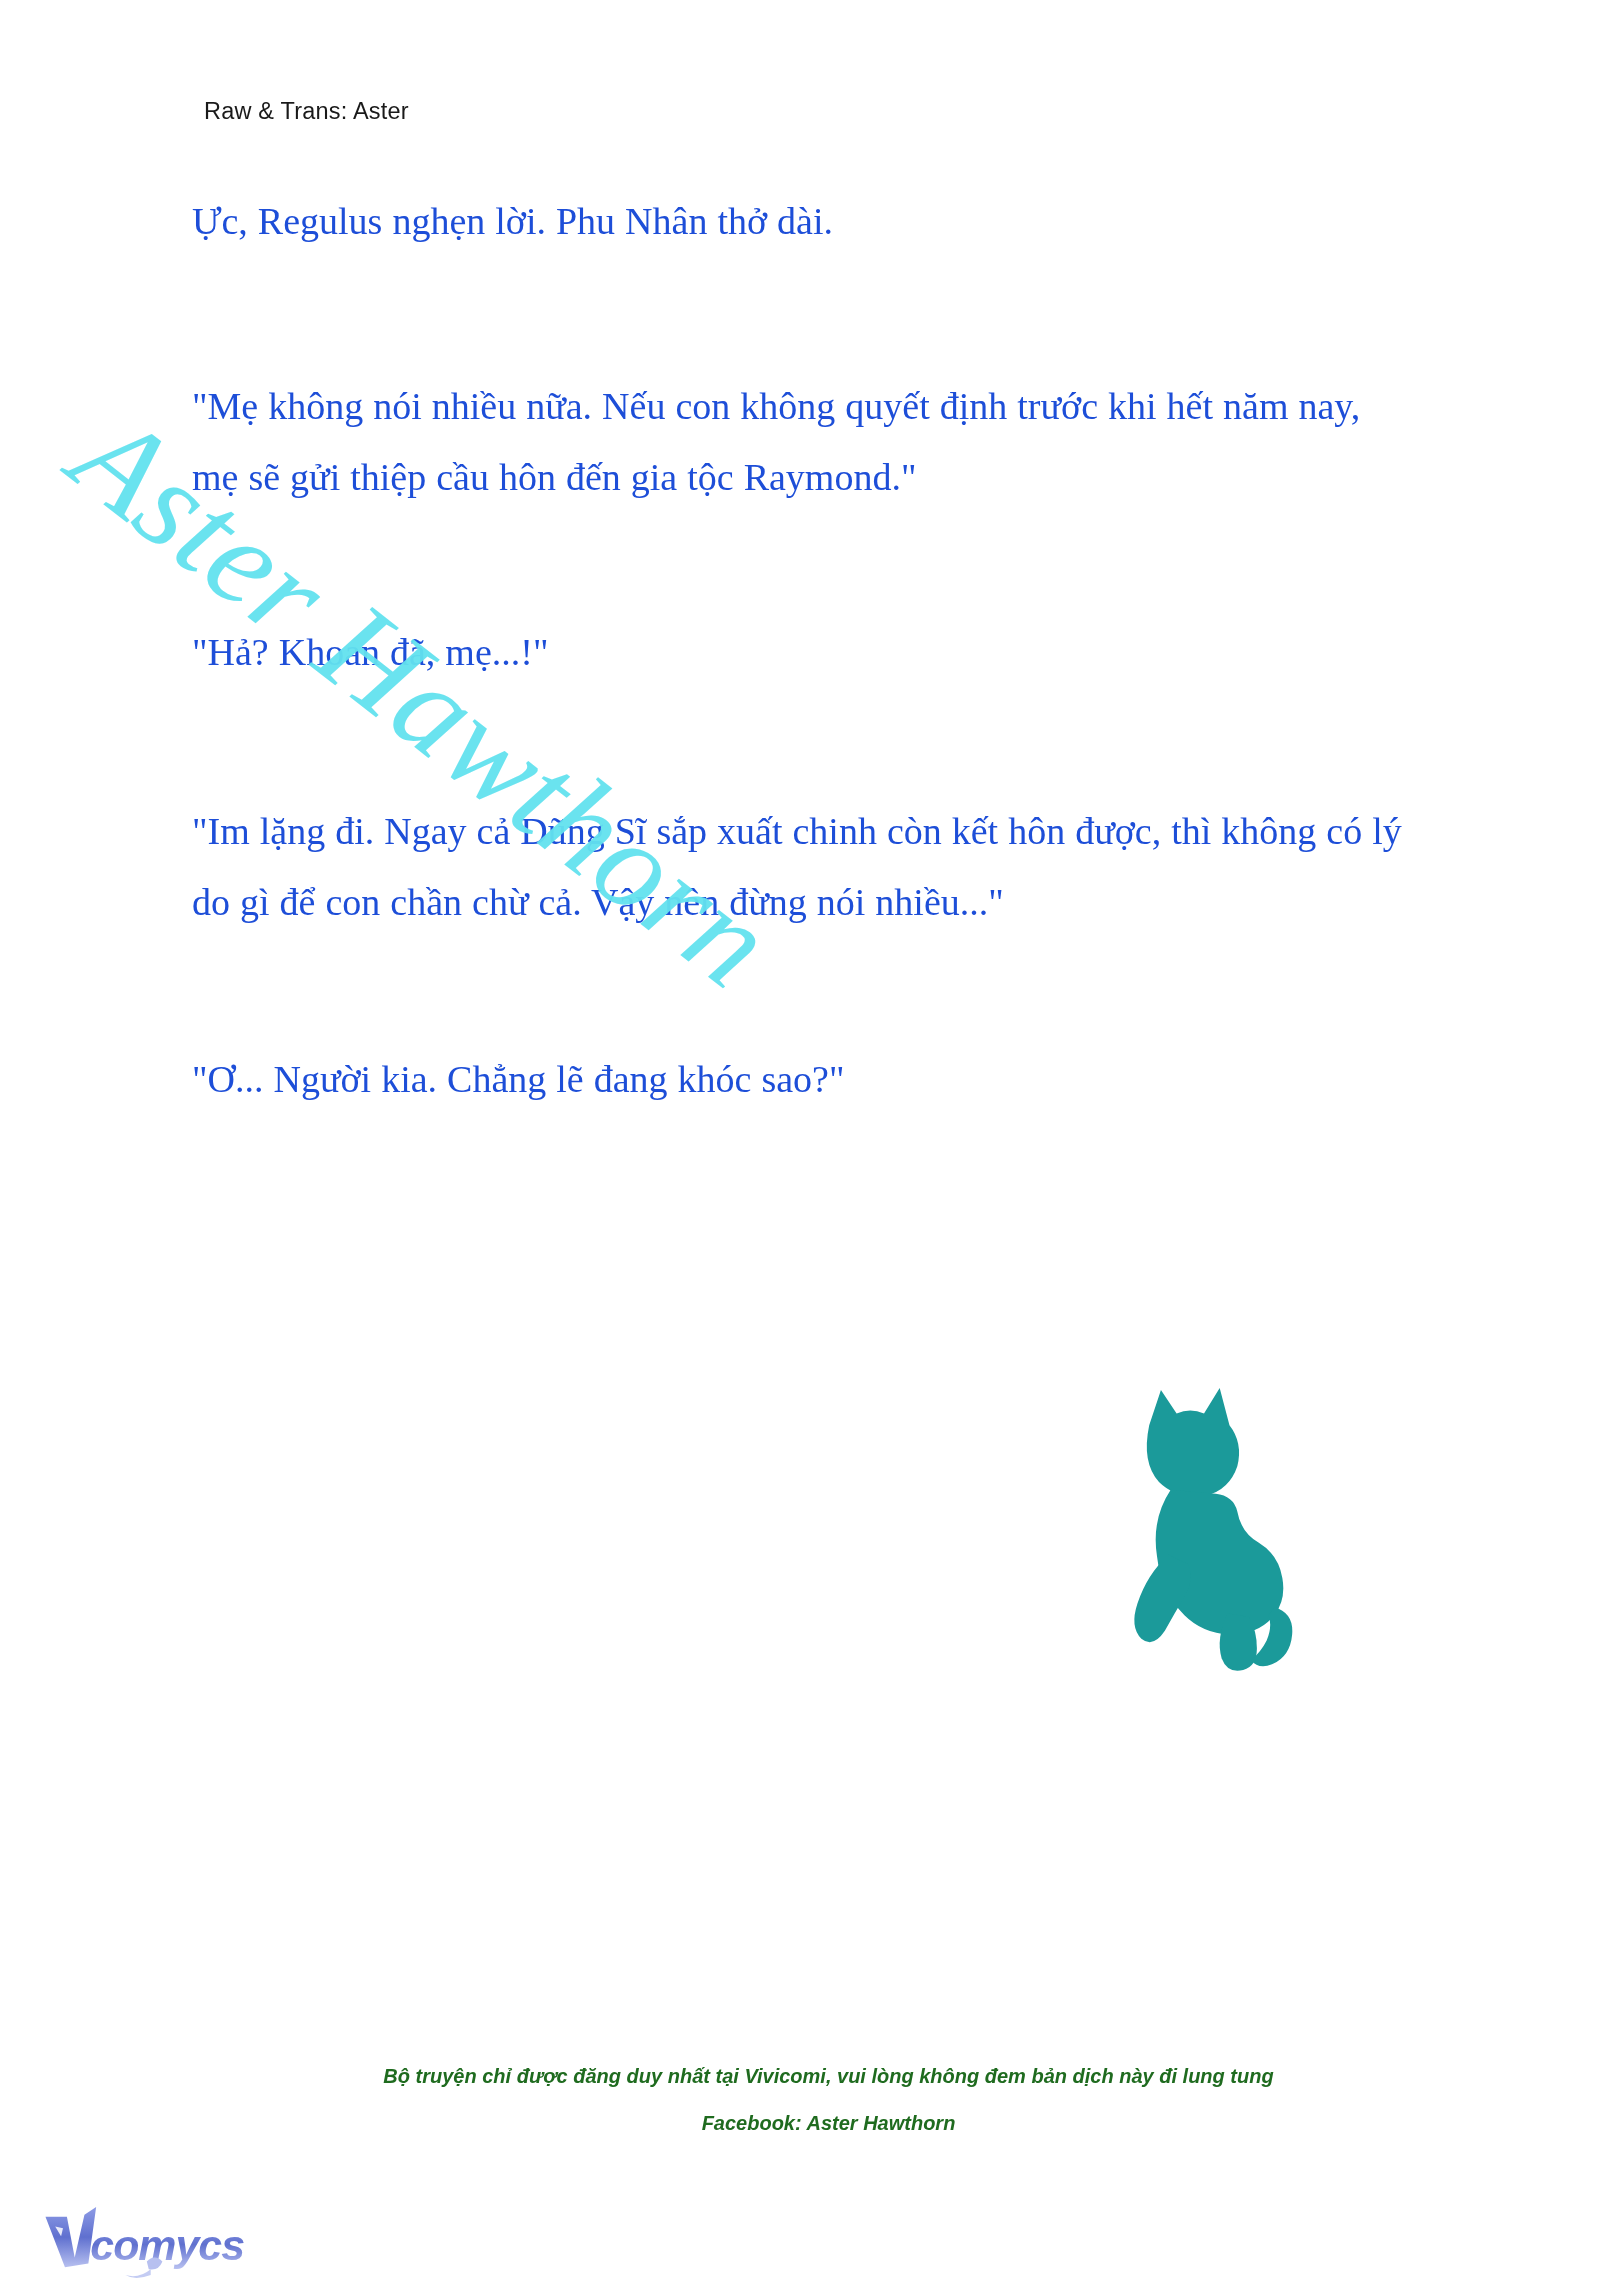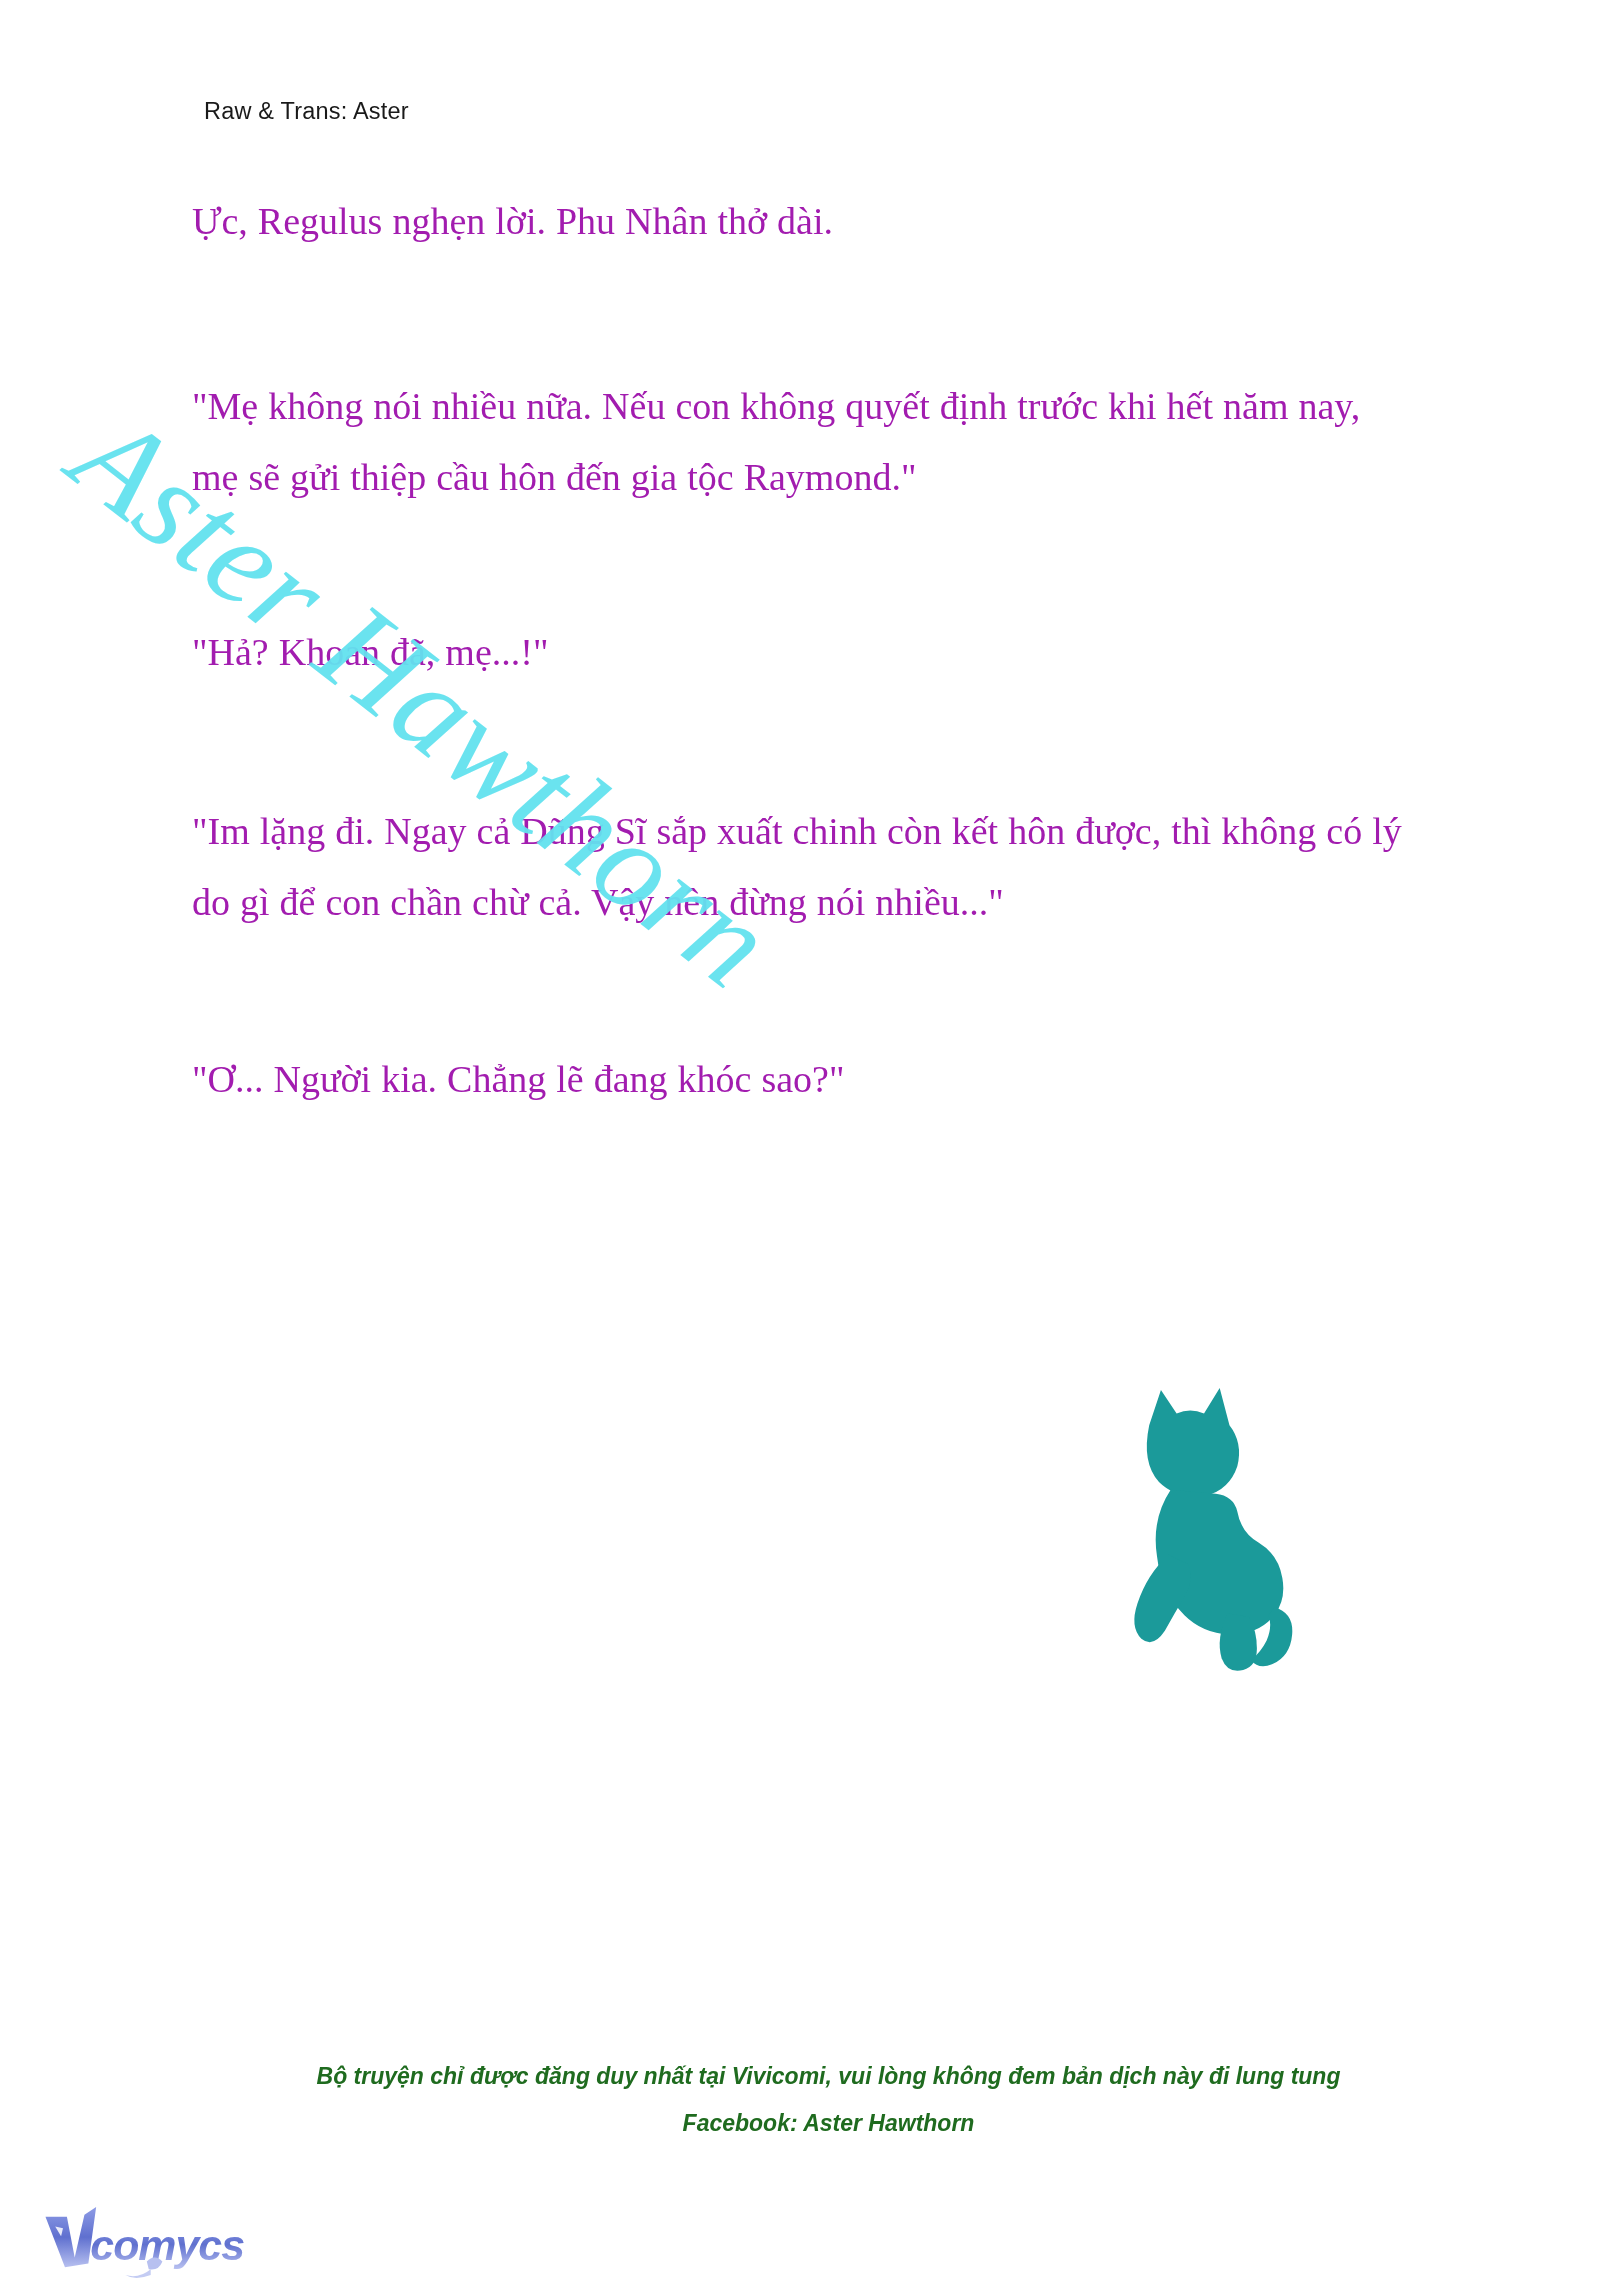--- a/index.html
+++ b/index.html
@@ -37,21 +37,21 @@
   .body-col {
     position: absolute;
     left: 192px;
     top: 186px;
     width: 1264px;
   }
   .para {
     font-family: "Liberation Serif", "DejaVu Serif", serif;
     font-size: 38px;
     line-height: 71px;
-    color: #a21caf;
+    color: #1d4ed8;
     margin: 0 0 110px 0;
     max-width: 1215px;
     text-align: left;
     word-spacing: 0.5px;
   }
   .para.p1  { margin-bottom: 114px; }
   .para.p2  { margin-bottom: 104px; }
   .para.p3  { margin-bottom: 108px; }
   .para.p4  { margin-bottom: 106px; }
   .para.p5  { margin-bottom: 106px; }
@@ -97,21 +97,21 @@
   .footer-credit {
     position: absolute;
     left: 0;
     right: 0;
     top: 2053px;
     text-align: center;
     font-family: "Liberation Sans", sans-serif;
     font-style: italic;
     font-weight: bold;
     color: #1f6b1f;
-    font-size: 23px;
+    font-size: 20px;
     line-height: 47px;
     padding-left: 36px;
   }
   .footer-credit div { white-space: nowrap; }
 
   
   .logo {
     position: absolute;
     left: 41px;
     top: 2203px;

